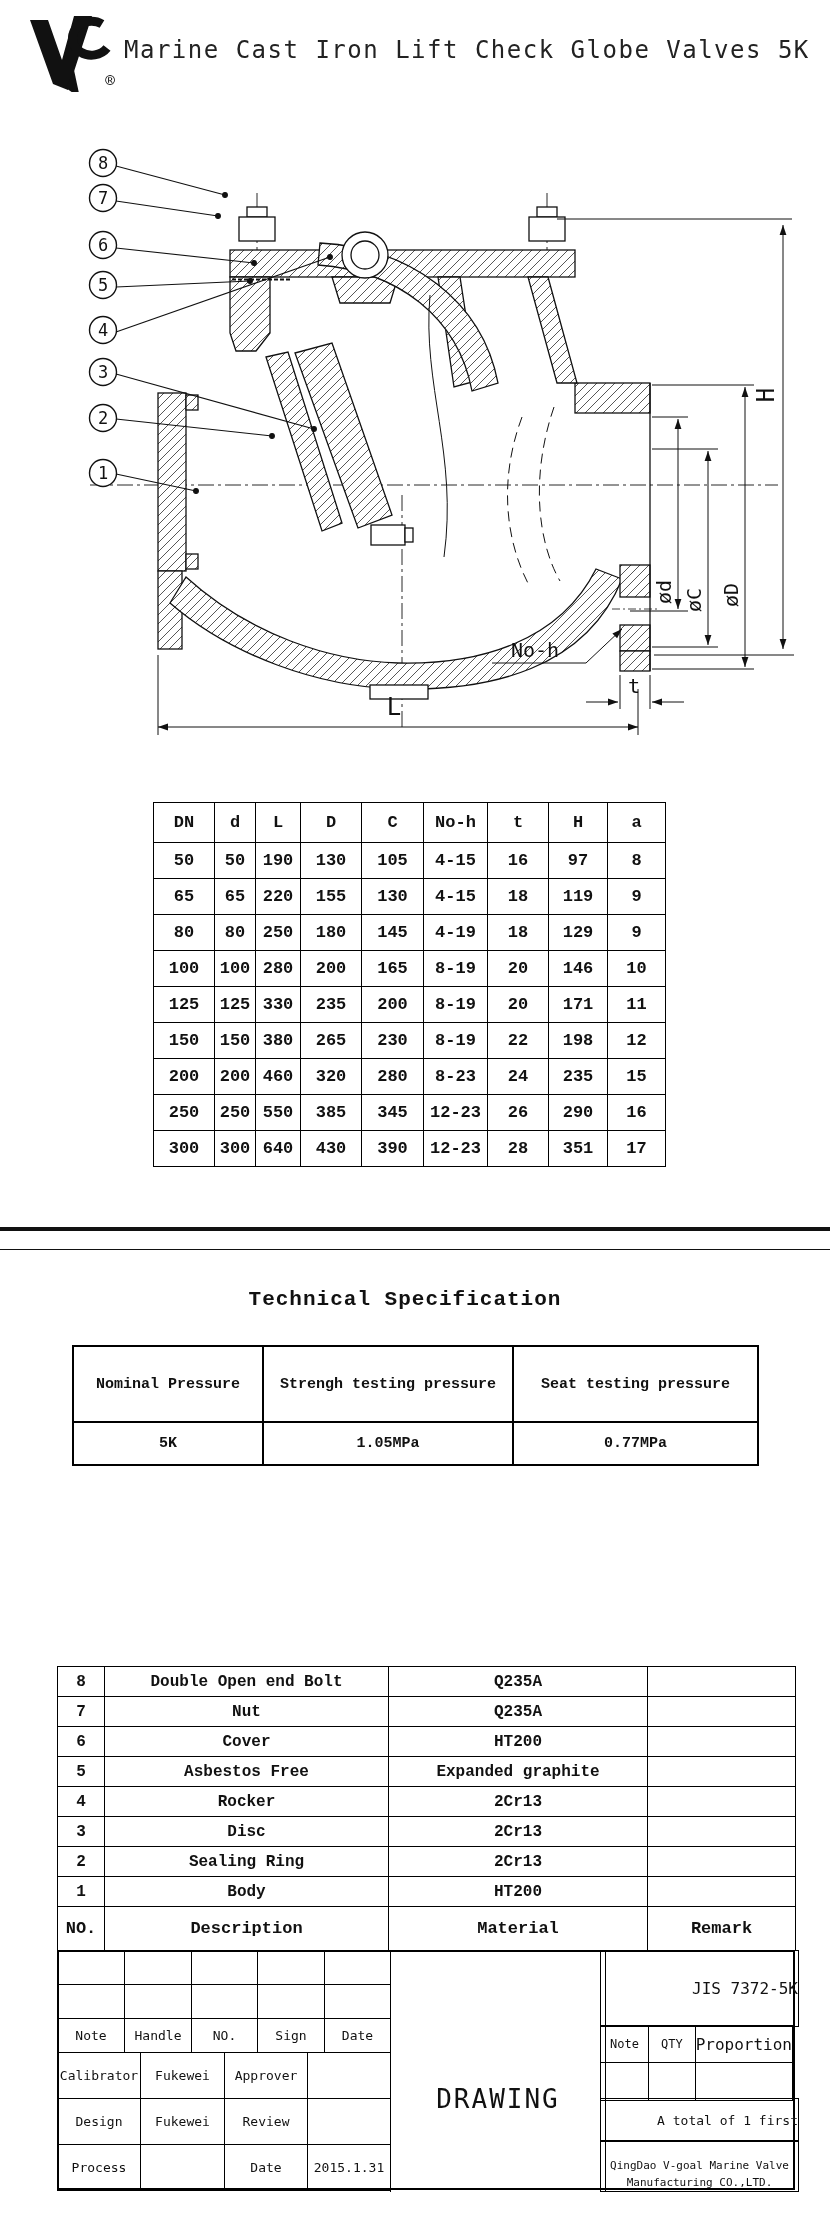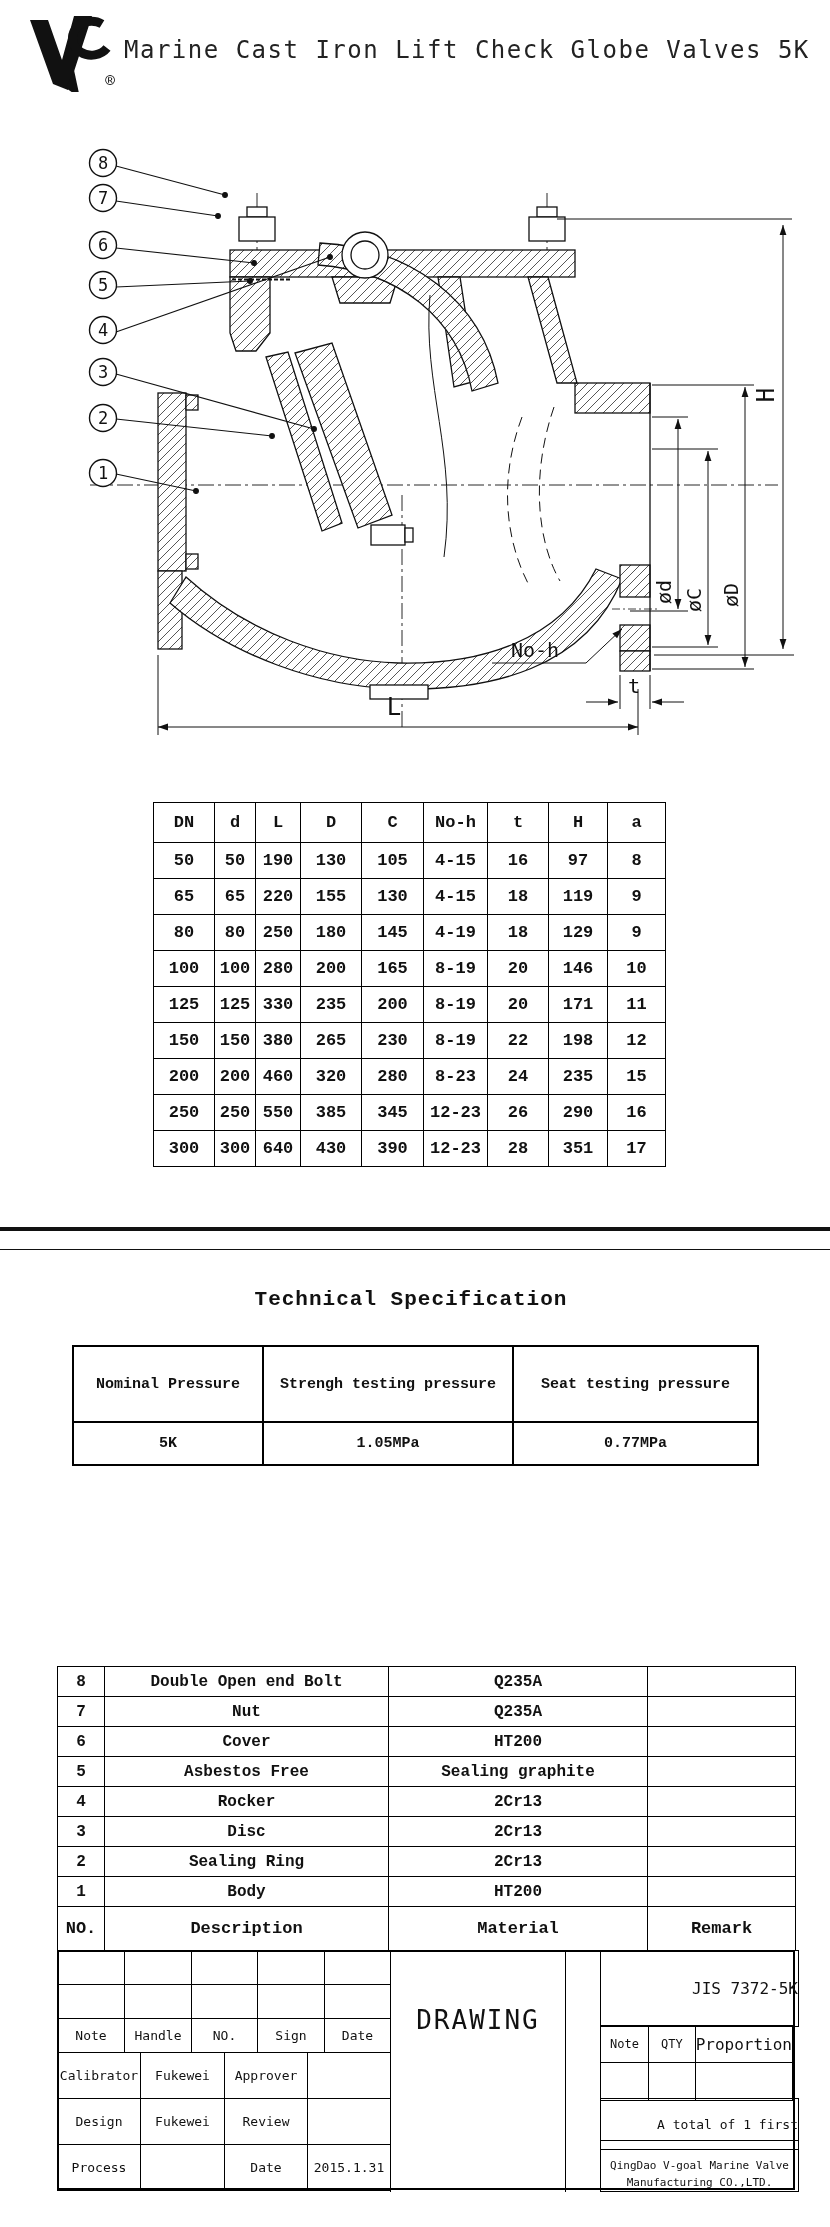--- a/index.html
+++ b/index.html
@@ -12,41 +12,41 @@
   table{border-collapse:collapse;}
   #dimtbl{left:153px;top:802px;}
   #dimtbl td{border:1.6px solid #000;text-align:center;vertical-align:middle;
              font-family:"Liberation Mono",monospace;font-weight:bold;font-size:17px;padding:0;}
   #dimtbl tr{height:36px;}
   #dimtbl tr.hd{height:40px;}
   
   .rule{left:0;width:830px;background:#111;}
   
   #spectitle{left:0;top:1288px;width:810px;text-align:center;font-family:"Liberation Mono",monospace;
-             font-weight:bold;font-size:21px;letter-spacing:1px;padding-left:6px;}
+             font-weight:bold;font-size:21px;letter-spacing:1px;}
   #spectbl{left:72px;top:1345px;}
   #spectbl td{border:2px solid #000;text-align:center;vertical-align:middle;
               font-family:"Liberation Mono",monospace;font-weight:bold;font-size:15px;padding:12px;}
   
   #partstbl{left:57px;top:1666px;}
   #partstbl td{border:1.6px solid #000;text-align:center;vertical-align:middle;
                font-family:"Liberation Mono",monospace;font-weight:bold;font-size:16px;padding:0;}
   #partstbl tr{height:30px;}
   #partstbl tr.ft{height:44px;}
   #partstbl tr.ft td{font-size:17px;}
   
   #tblock{left:57px;top:1950px;width:738px;height:240px;border:2px solid #000;box-sizing:border-box;}
   #tblock table td{border:1.4px solid #000;text-align:center;vertical-align:middle;
                    font-size:13px;padding:0;font-family:"DejaVu Sans Mono",monospace;}
   #tb-left-top{left:-2px;top:-2px;}
   #tb-left-bot{left:-2px;top:100px;}
   .tb-cell{box-sizing:border-box;border:1.4px solid #000;display:flex;align-items:center;justify-content:flex-end;
            font-family:"DejaVu Sans Mono",monospace;}
-  #drawing-cell{left:331px;top:-2px;width:176px;height:242px;border-left:1.6px solid #000;border-right:1.6px solid #000;
-                box-sizing:border-box;display:flex;justify-content:center;}
+  #drawing-cell{left:331px;top:-2px;width:216px;height:242px;border-left:1.6px solid #000;border-right:1.6px solid #000;
+                box-sizing:border-box;display:flex;align-items:center;justify-content:center;}
   #drawing-label{font-size:26px;letter-spacing:2px;margin-top:55px;}
   svg text{font-family:"DejaVu Sans Mono",monospace;fill:#111;}
 </style>
 </head>
 <body>
 
 <div id="page">
 
   <svg class="abs" style="left:22px;top:6px" width="100" height="86" viewBox="0 0 100 86">
     <polygon points="8,14 26,14 40,54 52,10 70,10 46,84 31,78" fill="#111"></polygon>
@@ -361,21 +361,21 @@
     </tr>
     <tr>
       <td>6</td>
           <td>Cover</td>
           <td>HT200</td>
           <td></td>
     </tr>
     <tr>
       <td>5</td>
           <td>Asbestos Free</td>
-          <td>Sealing graphite</td>
+          <td>Expanded graphite</td>
           <td></td>
     </tr>
     <tr>
       <td>4</td>
           <td>Rocker</td>
           <td>2Cr13</td>
           <td></td>
     </tr>
     <tr>
       <td>3</td>
@@ -487,21 +487,21 @@
         <td style="font-size:12px">QTY</td>
         <td style="font-size:16px">Proportion</td>
       </tr>
       <tr style="height:38px">
             <td></td>
             <td></td>
             <td></td>
           </tr>
     </tbody>
       </table>
-    <div class="abs tb-cell" style="left:541px;top:146px;width:199px;height:52px;font-size:13px;">
+    <div class="abs tb-cell" style="left:541px;top:146px;width:199px;height:44px;font-size:13px;">
       <span>A total of 1 first</span>
     </div>
     <div class="abs tb-cell" style="left:541px;top:188px;width:199px;height:52px;font-size:11px;flex-direction:column;line-height:17px;">
       <span>QingDao V-goal Marine Valve</span>
       <span>Manufacturing CO.,LTD.</span>
     </div>
   </div>
 
 </div>
 

